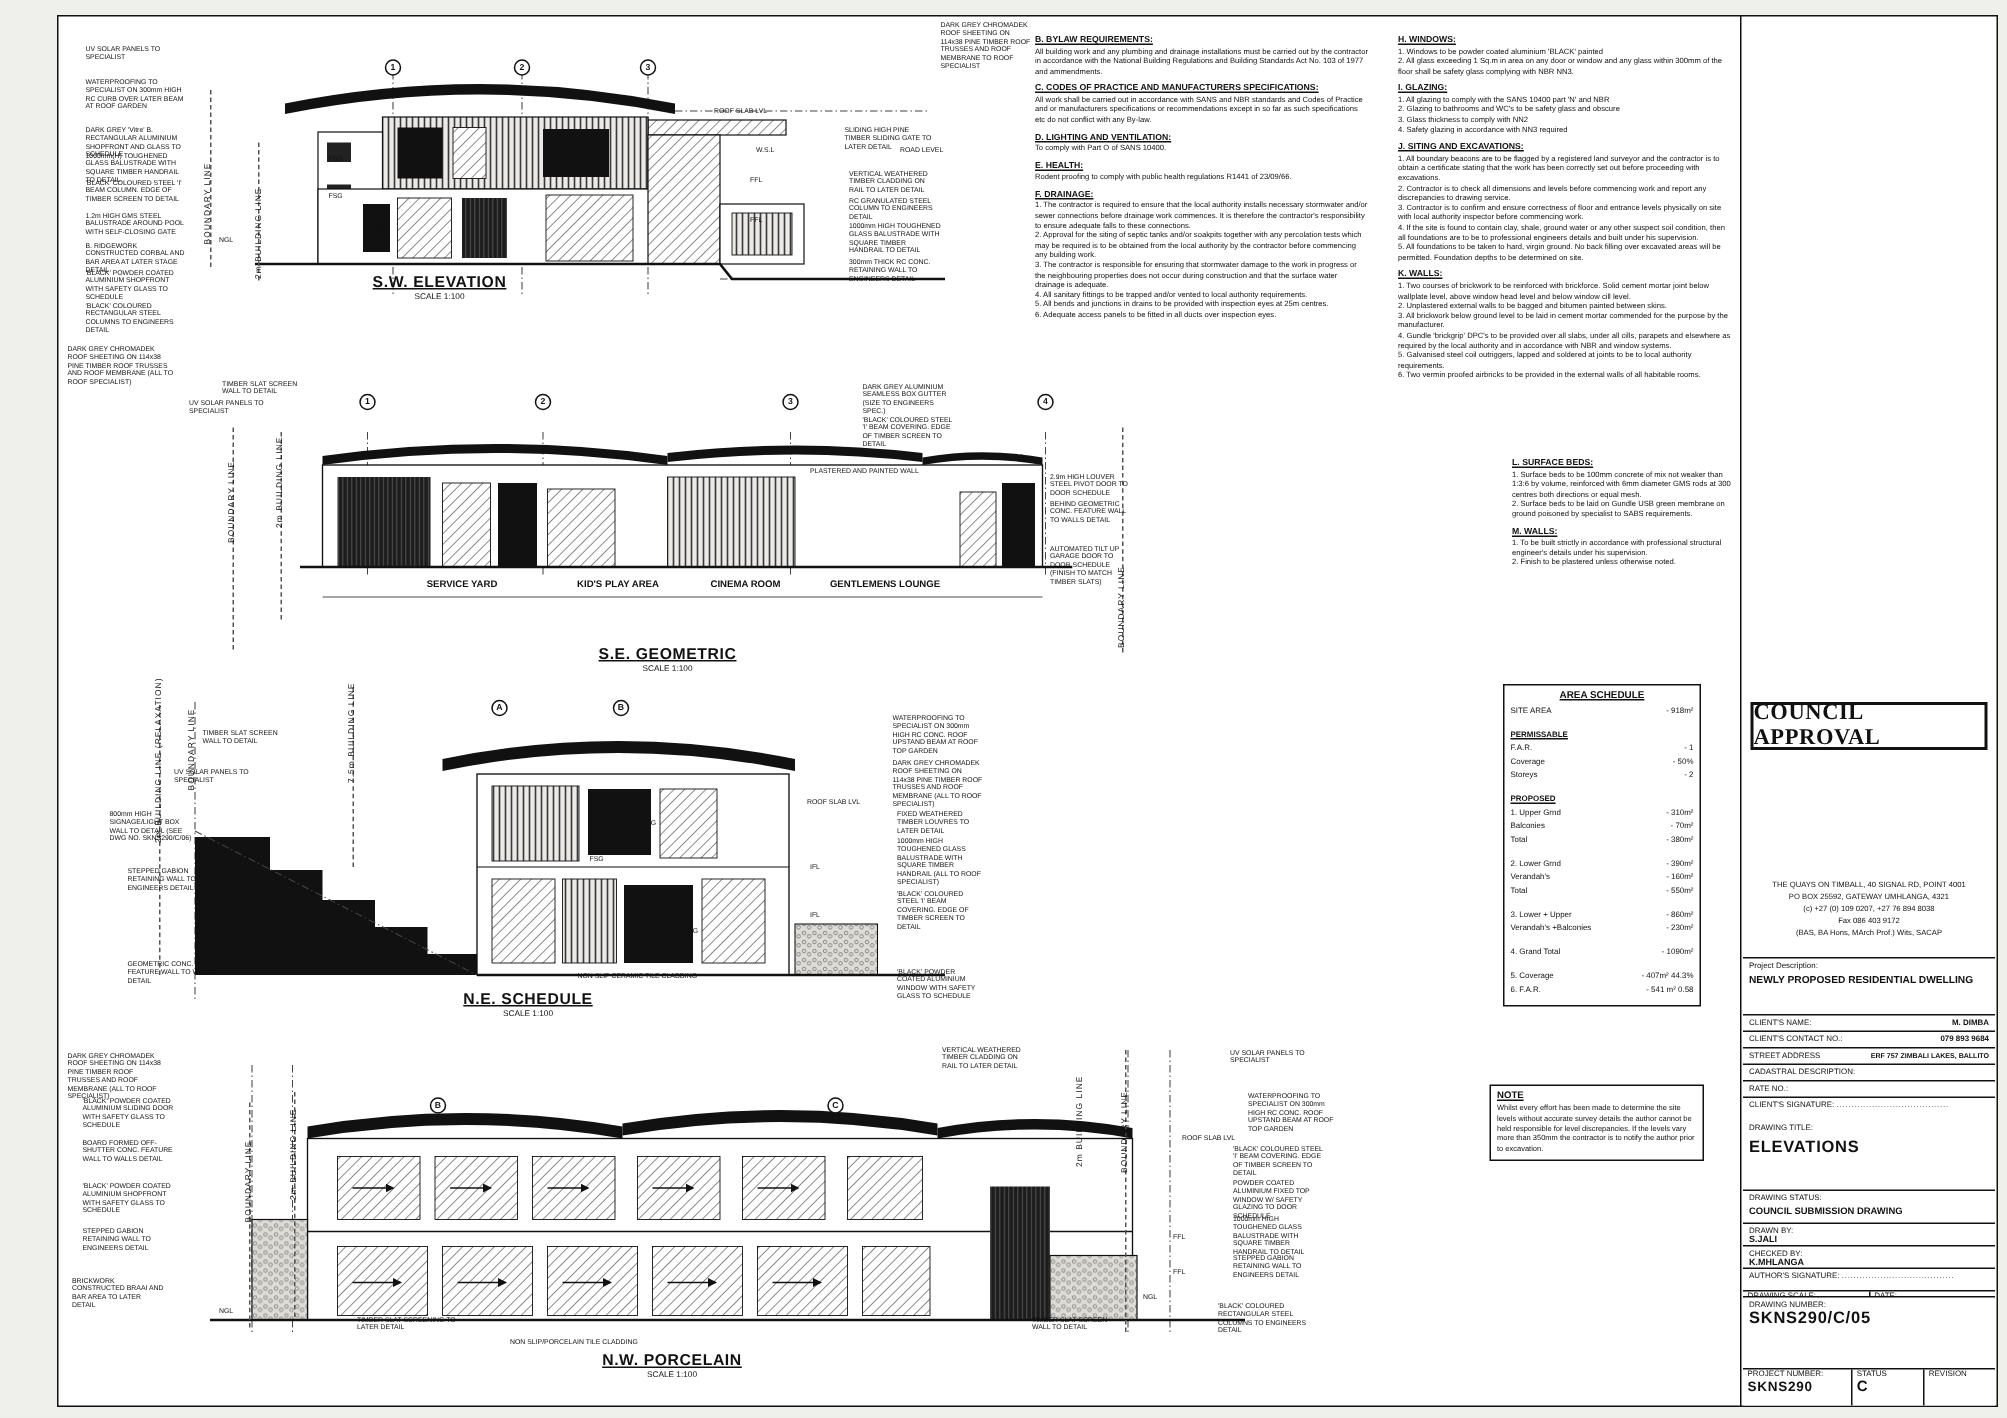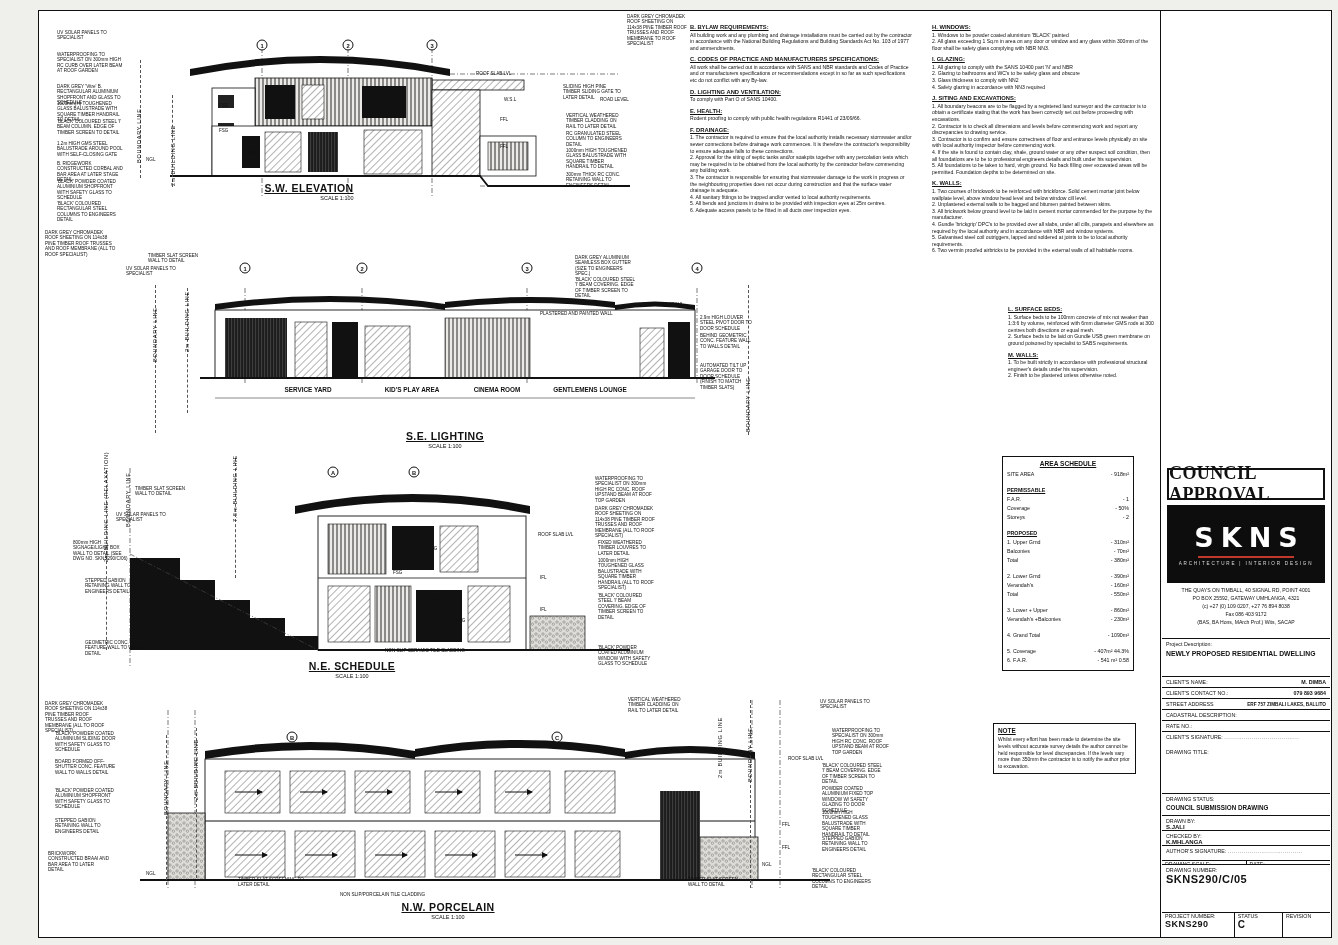--- a/index.html
+++ b/index.html
@@ -24,21 +24,21 @@
   .note-title{font-size:5.8px;font-weight:bold;text-decoration:underline;margin-bottom:1.5px}
   .note-body{font-size:5.1px;line-height:1.3;white-space:pre-line}
   .area-schedule{position:absolute;left:1002px;top:456px;width:132px;border:1.2px solid #111;background:#fff;padding:3px 4px 5px}
   .as-title{font-size:6.6px;font-weight:bold;text-align:center;text-decoration:underline;margin-bottom:3px}
   .as-row{display:flex;justify-content:space-between;font-size:5.3px;line-height:1.7;min-height:7px}
   .as-row.head .as-label{font-weight:bold;text-decoration:underline}
   .as-value{white-space:nowrap}
   .note-box{position:absolute;left:993px;top:723px;width:143px;border:1.2px solid #111;background:#fff;padding:3px 4px}
   .note-box-title{font-size:6.4px;font-weight:bold;text-decoration:underline;margin-bottom:2px}
   .note-box-body{font-size:5px;line-height:1.35;white-space:pre-line}
-  .council{position:absolute;left:1167px;top:468px;width:158px;height:32px;border:2px solid #111;background:#fff;display:flex;align-items:center;justify-content:center;font-family:"Liberation Serif",serif;font-weight:bold;font-size:18px;letter-spacing:0.4px}
+  .council{position:absolute;left:1167px;top:468px;width:158px;height:32px;border:2px solid #111;background:#fff;display:flex;align-items:center;justify-content:center;font-family:"Liberation Serif",serif;font-weight:bold;font-size:15px;letter-spacing:0.4px}
   .logo-box{position:absolute;left:1167px;top:505px;width:158px;height:78px;background:#0d0d0d;display:flex;flex-direction:column;align-items:center;justify-content:center}
   .logo-text{color:#fff;font-size:27px;font-weight:bold;letter-spacing:7px;padding-left:7px;font-family:"DejaVu Sans",sans-serif}
   .logo-rule{width:96px;height:1.4px;background:#c0392b;margin:3px 0 3px}
   .logo-tagline{color:#ddd;font-size:4.6px;letter-spacing:1.8px}
   .addr{position:absolute;left:1167px;top:587px;width:158px;text-align:center;font-size:5.1px;line-height:1.55}
   .tb-row{position:absolute;left:1162px;width:168px;border-top:1px solid #111;padding:1.5px 4px;font-size:5.3px;background:#fff}
   .tb-flex{display:flex;justify-content:space-between;align-items:baseline}
   .tb-val{font-weight:bold}
   .tb-big{font-size:11px;font-weight:bold;letter-spacing:0.5px}
   .tb-dots{color:#333;letter-spacing:0.5px;overflow:hidden;white-space:nowrap}
@@ -393,25 +393,20 @@
         </div>
       </div>
   </div>
 
   <div class="note-box">
     <div class="note-box-title">NOTE</div>
     <div class="note-box-body">Whilst every effort has been made to determine the site levels without accurate survey details the author cannot be held responsible for level discrepancies. If the levels vary more than 350mm the contractor is to notify the author prior to excavation.</div>
   </div>
 
   <div class="council">COUNCIL APPROVAL</div>
-  <div class="logo-box">
-    <div class="logo-text">SKNS</div>
-    <div class="logo-rule"></div>
-    <div class="logo-tagline">ARCHITECTURE  |  INTERIOR DESIGN</div>
-  </div>
   <div class="addr">
 
   <div>THE QUAYS ON TIMBALL, 40 SIGNAL RD, POINT 4001</div>
       <div>PO BOX 25592, GATEWAY UMHLANGA, 4321</div>
       <div>(c) +27 (0) 109 0207, +27 76 894 8038</div>
       <div>Fax 086 403 9172</div>
       <div>(BAS, BA Hons, MArch Prof.) Wits, SACAP</div>
     </div>
 
   <div class="tb-row" style="top:638px;height:38px">
@@ -436,20 +431,23 @@
   <div class="tb-row" style="top:720px;height:11px">
     <span>RATE NO.:</span>
   </div>
   <div class="tb-row" style="top:731px;height:16px">
     <span>CLIENT'S SIGNATURE:</span>
     <span class="tb-dots">......................................</span>
   </div>
   <div class="tb-row" style="top:747px;height:10px;border-top:none">
     <span>DRAWING TITLE:</span>
   </div>
+  <div class="tb-row" style="top:757px;height:36px;border-top:none">
+    <div class="tb-big">ELEVATIONS</div>
+  </div>
   <div class="tb-row" style="top:793px;height:22px">
     <div>DRAWING STATUS:</div>
     <div class="tb-val" style="font-size:6.3px;margin-top:2px">COUNCIL SUBMISSION DRAWING</div>
   </div>
   <div class="tb-row" style="top:815px;height:15px">
     <div>DRAWN BY:</div>
     <div class="tb-val" style="font-size:6px">S.JALI</div>
   </div>
   <div class="tb-row" style="top:830px;height:15px">
     <div>CHECKED BY:</div>
@@ -486,27 +484,27 @@
         <div class="tb-big" style="font-size:10px">C</div>
       </div>
       <div class="tb-cell">
         <div>REVISION</div>
       </div>
     </div>
   </div>
 
   <div class="layer">
 
-      <div class="elev-label" style="left: 309px; top: 182px; text-align: right;">
+      <div class="elev-label" style="left: 293px; top: 182px;">
         <div class="elev-name">S.W. ELEVATION</div>
         <div class="elev-scale">SCALE 1:100</div>
       </div>
 
       <div class="elev-label" style="left: 445px; top: 430px;">
-        <div class="elev-name">S.E. LIGHTING</div>
+        <div class="elev-name">S.E. GEOMETRIC</div>
         <div class="elev-scale">SCALE 1:100</div>
       </div>
 
       <div class="elev-label" style="left: 352px; top: 660px;">
         <div class="elev-name">N.E. SCHEDULE</div>
         <div class="elev-scale">SCALE 1:100</div>
       </div>
 
       <div class="elev-label" style="left: 448px; top: 901px;">
         <div class="elev-name">N.W. PORCELAIN</div>

